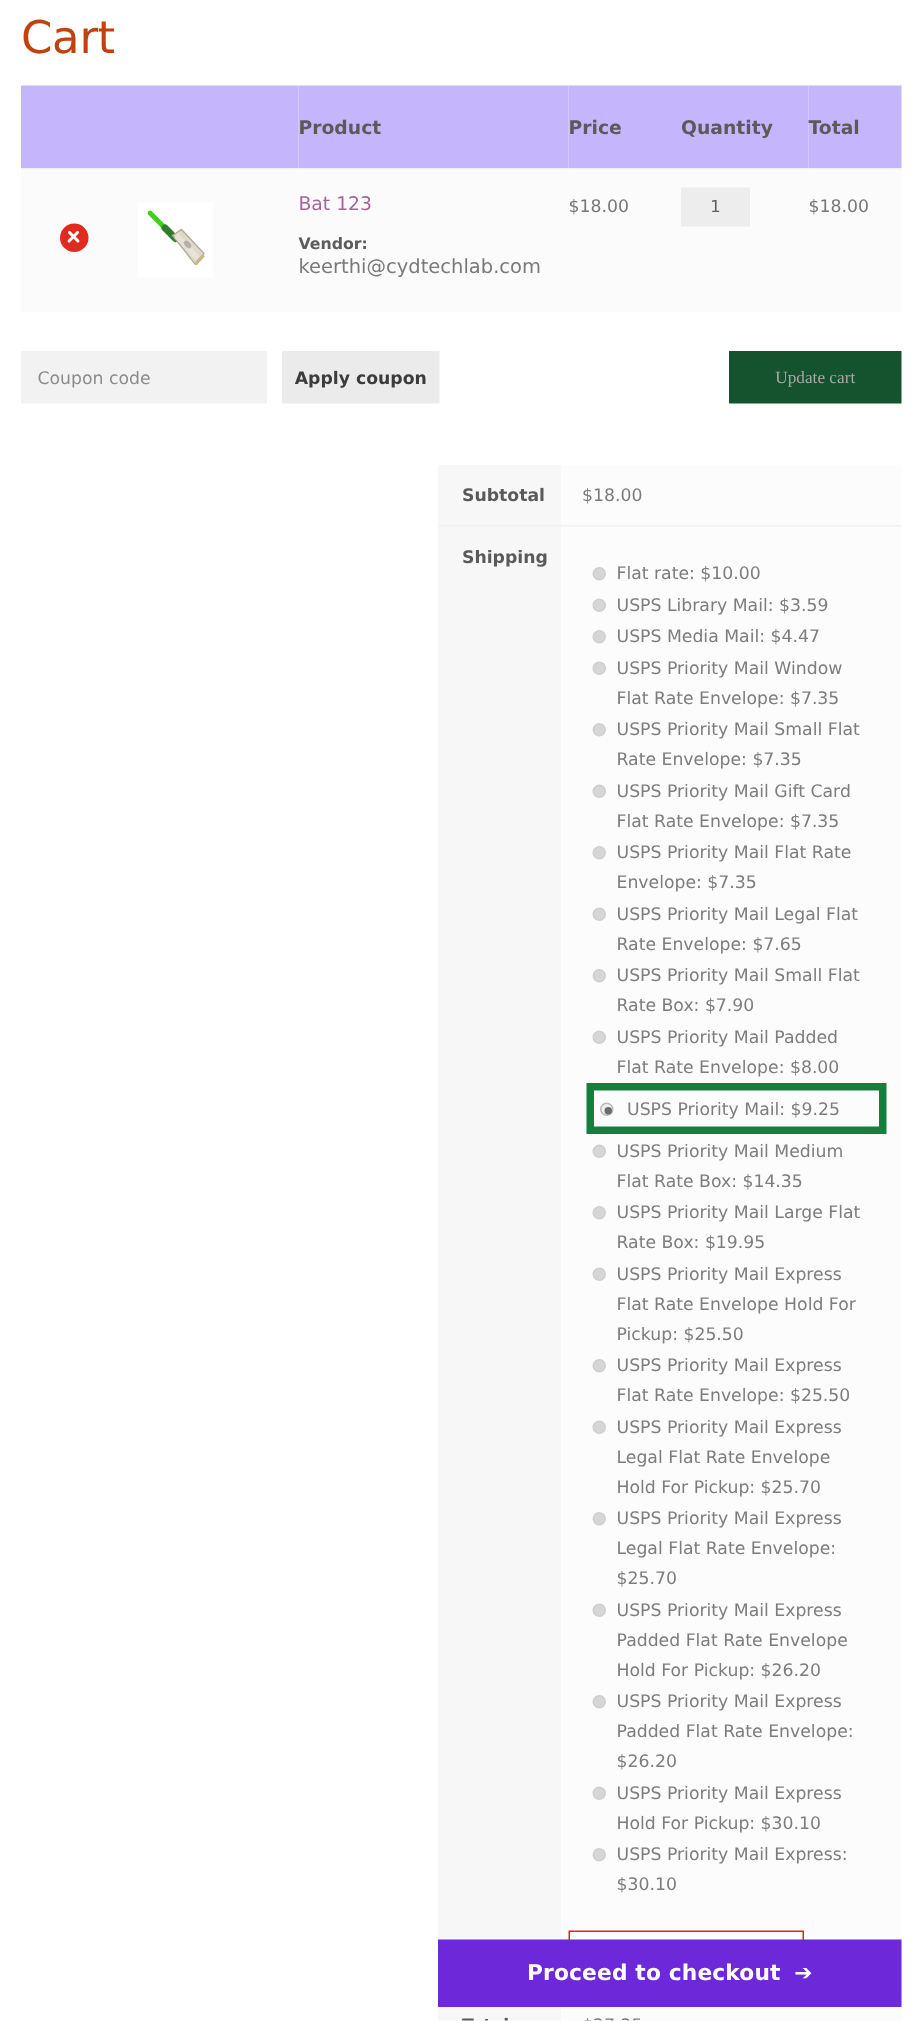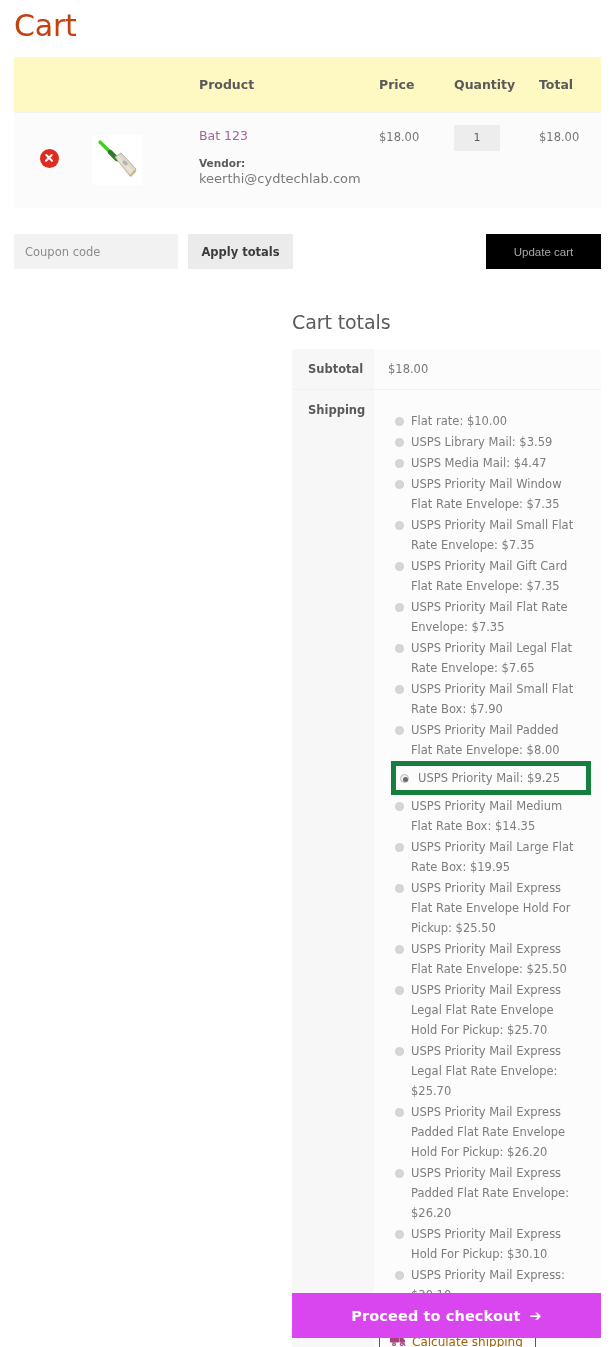--- a/index.html
+++ b/index.html
@@ -31,21 +31,21 @@
   
   .cart-table {
     position: absolute;
     left: 14px;
     top: 57px;
     width: 587px;
     border-collapse: collapse;
     table-layout: fixed;
   }
   .cart-table thead th {
-    background: #fef9c3;
+    background: #c4b5fd;
     height: 55px;
     font-size: 12.5px;
     font-weight: 600;
     color: #5a5a5a;
     text-align: left;
     padding: 0;
     vertical-align: middle;
     border: none;
   }
   .cart-table thead th.col-remove { width: 70px; }
@@ -164,26 +164,26 @@
     font-size: 11.5px;
     font-weight: 700;
     color: #3c3c3c;
     cursor: pointer;
     font-family: "DejaVu Sans", "Liberation Sans", sans-serif;
   }
   .update-cart-btn {
     position: absolute;
     right: 0; top: 0;
     width: 115px; height: 35px;
-    background: #000000;
+    background: #14532d;
     border: none;
     font-size: 11.5px;
     color: #a8a8a8;
     cursor: default;
-    font-family: Liberation Sans, sans-serif;
+    font-family: Liberation Serif, serif;
   }
 
   
   .totals-wrap {
     position: absolute;
     left: 292px;
     top: 310px;
     width: 309px;
   }
   .totals-heading {
@@ -290,21 +290,21 @@
   }
   .truck-icon { display: inline-block; width: 16px; height: 13px; }
 
   
   .checkout-btn {
     position: absolute;
     left: 292px;
     top: 1293px;
     width: 309px;
     height: 45px;
-    background: #d946ef;
+    background: #6d28d9;
     border: none;
     color: #ffffff;
     font-size: 14.5px;
     font-weight: 700;
     cursor: pointer;
     font-family: "DejaVu Sans", "Liberation Sans", sans-serif;
     letter-spacing: 0.1px;
   }
   .checkout-btn .arrow { margin-left: 9px; font-weight: 400; }
 </style>
@@ -351,26 +351,25 @@
       <td class="qty-cell">
         <input class="qty-input" type="text" value="1" style="">
       </td>
       <td class="total-cell">$18.00</td>
     </tr>
   </tbody>
 </table>
 
 <div class="coupon-row">
   <input class="coupon-input" type="text" placeholder="Coupon code" style="">
-  <button class="apply-coupon-btn">Apply totals</button>
+  <button class="apply-coupon-btn">Apply coupon</button>
   <button class="update-cart-btn">Update cart</button>
 </div>
 
 <div class="totals-wrap">
-  <h2 class="totals-heading">Cart totals</h2>
   <table class="totals-table">
     <tbody>
       <tr class="row-subtotal">
         <th>Subtotal</th>
         <td>$18.00</td>
       </tr>
       <tr class="row-shipping">
         <th>Shipping</th>
         <td class="shipping-td">
           <ul class="shipping-list" id="shipping-list">

